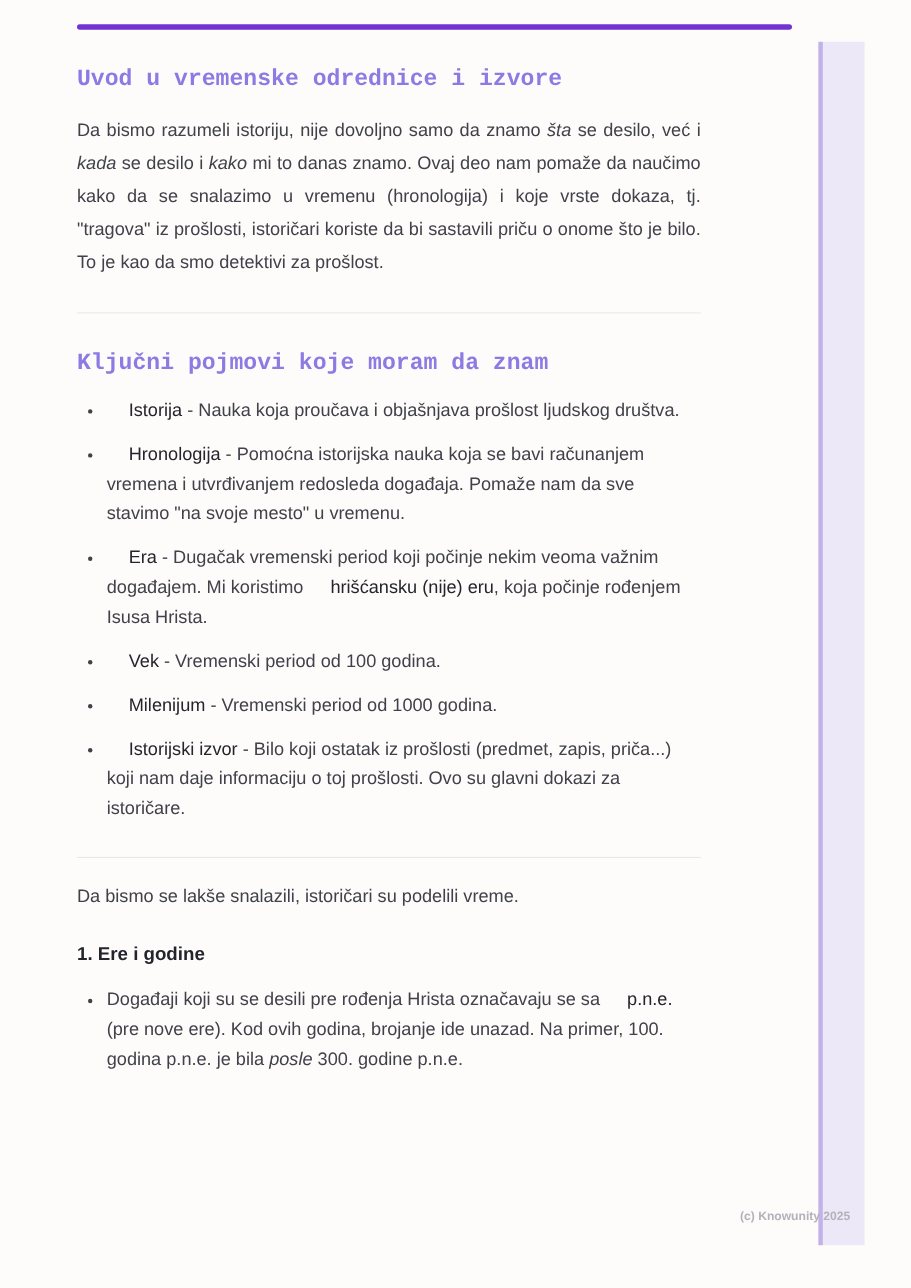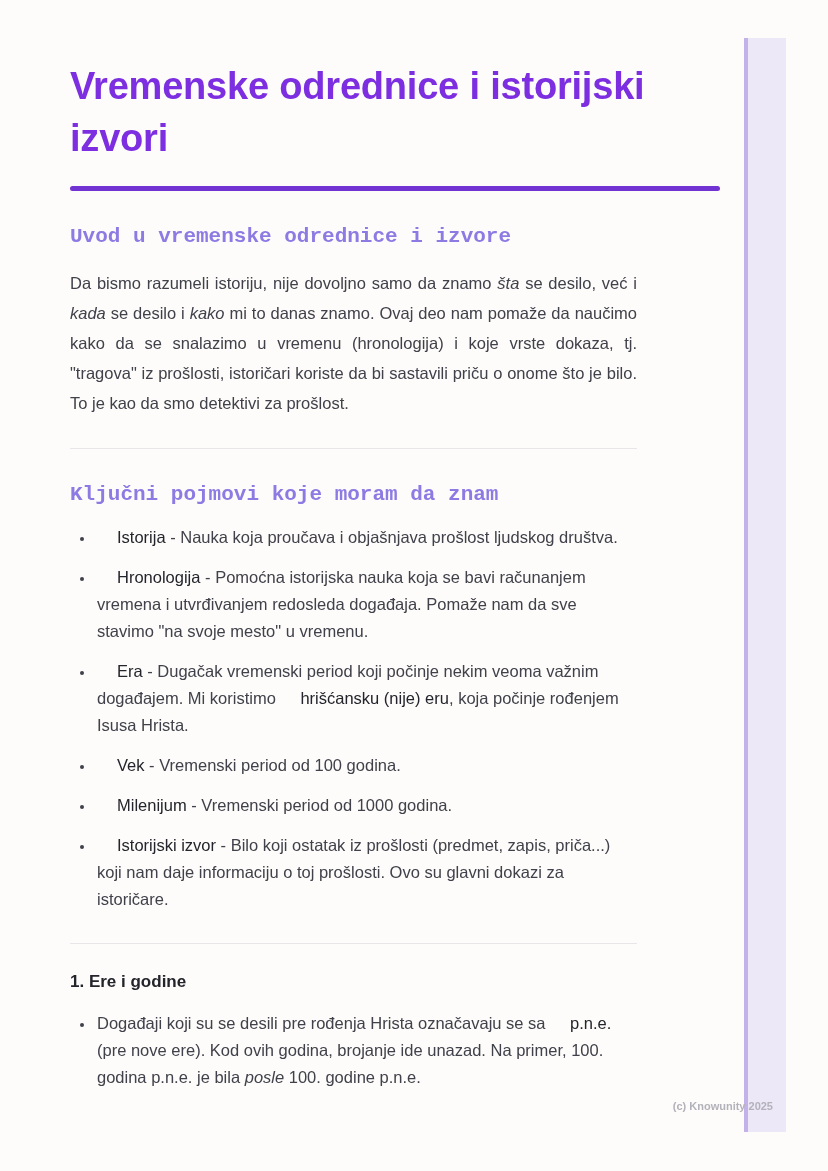--- a/index.html
+++ b/index.html
@@ -64,42 +64,42 @@
     font-size:11px;color:var(--footer-text);font-weight:bold;
   }
 </style>
 </head>
 <body>
 
 <div class="stripe"></div>
 
 <div class="content">
 
-  <h1 class="page-title">Vremenske odrednice i istorijski izvori</h1>
 
   <div class="title-rule"></div>
 
   <h2>Uvod u vremenske odrednice i izvore</h2>
   <p class="body-p justify"><span>Da bismo razumeli istoriju, nije dovoljno samo da znamo </span><span class="i">šta</span><span> se desilo, već i </span><span class="i">kada</span><span> se desilo i </span><span class="i">kako</span><span> mi to danas znamo. Ovaj deo nam pomaže da naučimo kako da se snalazimo u vremenu (hronologija) i koje vrste dokaza, tj. "tragova" iz prošlosti, istoričari koriste da bi sastavili priču o onome što je bilo. To je kao da smo detektivi za prošlost.</span></p>
 
   <div class="divider"></div>
 
   <h2>Ključni pojmovi koje moram da znam</h2>
   <ul>
     <li><span class="b">Istorija</span><span> - Nauka koja proučava i objašnjava prošlost ljudskog društva.</span></li>
     <li><span class="b">Hronologija</span><span> - Pomoćna istorijska nauka koja se bavi računanjem vremena i utvrđivanjem redosleda događaja. Pomaže nam da sve stavimo "na svoje mesto" u vremenu.</span></li>
     <li><span class="b">Era</span><span> - Dugačak vremenski period koji počinje nekim veoma važnim događajem. Mi koristimo </span><span class="b">hrišćansku (nije) eru</span><span>, koja počinje rođenjem Isusa Hrista.</span></li>
     <li><span class="b">Vek</span><span> - Vremenski period od 100 godina.</span></li>
     <li><span class="b">Milenijum</span><span> - Vremenski period od 1000 godina.</span></li>
     <li><span class="b">Istorijski izvor</span><span> - Bilo koji ostatak iz prošlosti (predmet, zapis, priča...) koji nam daje informaciju o toj prošlosti. Ovo su glavni dokazi za istoričare.</span></li>
   </ul>
 
   <div class="divider"></div>
 
+  <p class="body-p">Da bismo se lakše snalazili, istoričari su podelili vreme.</p>
 
   <div class="sub-h">1. Ere i godine</div>
   <ul>
-    <li><span>Događaji koji su se desili pre rođenja Hrista označavaju se sa </span><span class="b">p.n.e.</span><span> (pre nove ere). Kod ovih godina, brojanje ide unazad. Na primer, 100. godina p.n.e. je bila </span><span class="i">posle</span><span> 100. godine p.n.e.</span></li>
+    <li><span>Događaji koji su se desili pre rođenja Hrista označavaju se sa </span><span class="b">p.n.e.</span><span> (pre nove ere). Kod ovih godina, brojanje ide unazad. Na primer, 100. godina p.n.e. je bila </span><span class="i">posle</span><span> 300. godine p.n.e.</span></li>
   </ul>
 
 </div>
 
 <div class="footer">(c) Knowunity 2025</div>
 
 </body></html>

